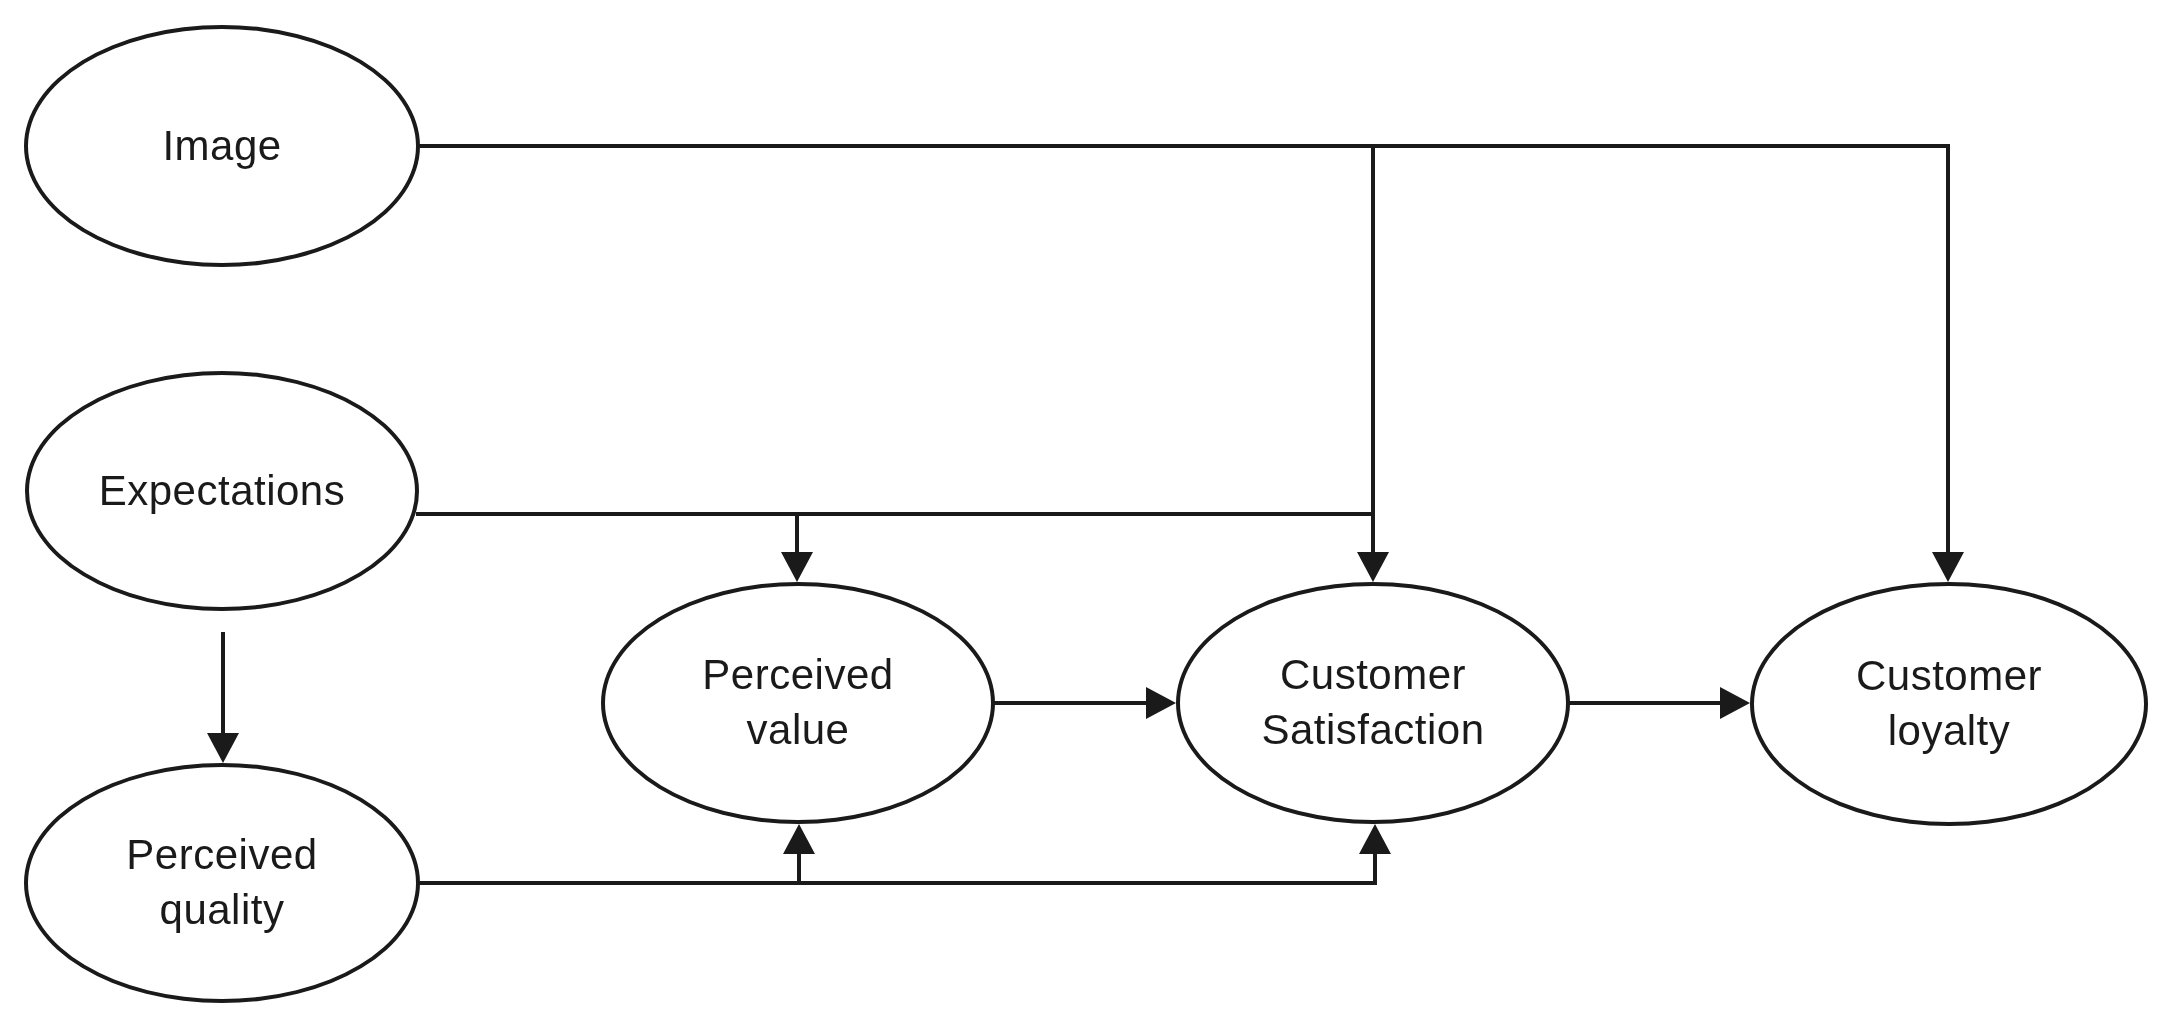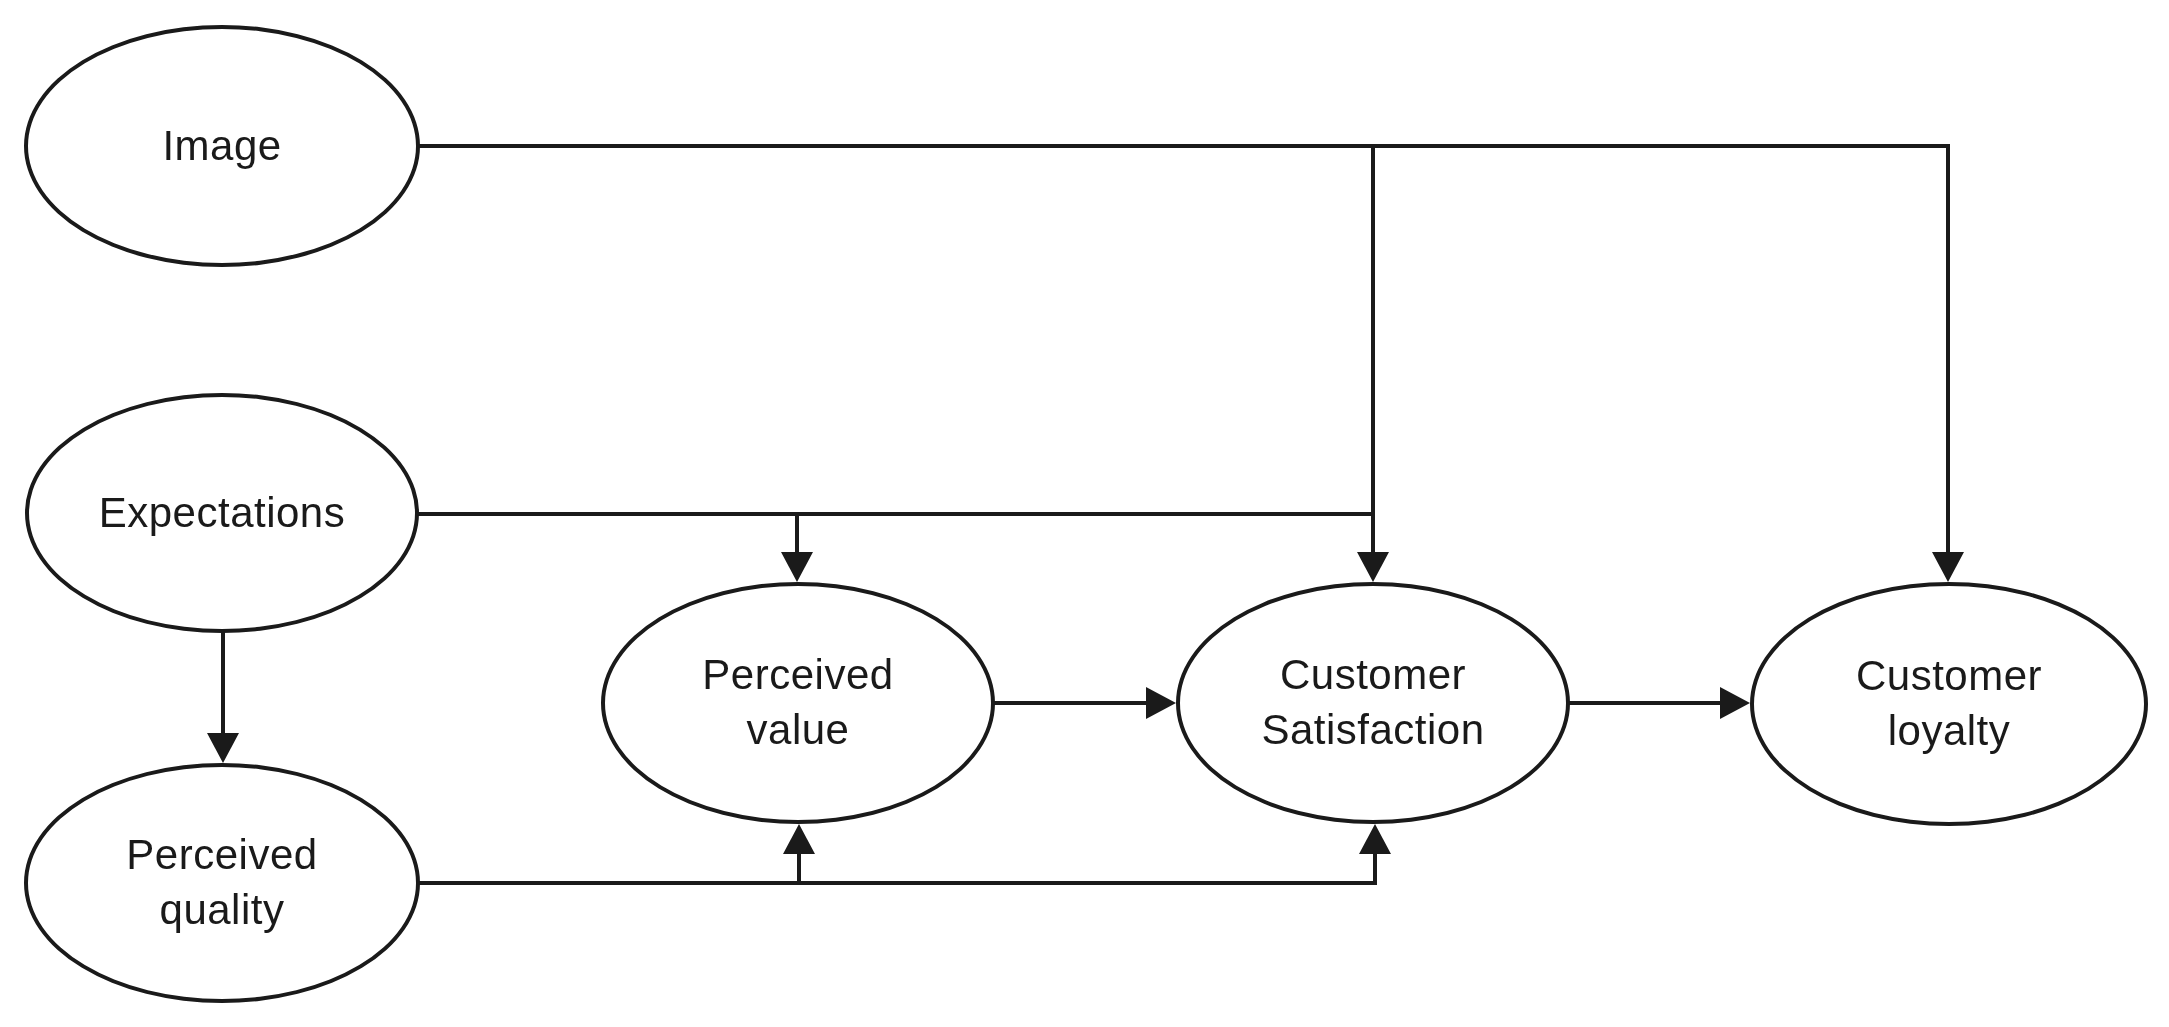--- a/index.html
+++ b/index.html
@@ -45,21 +45,21 @@
   }
   .node .label {
     white-space: pre-line;
     font-size: 42px;
     line-height: 1.3;
     color: #1a1a1a;
     letter-spacing: 0.5px;
   }
   
   #node-image                 { left:  24px; top:  25px; width: 396px; height: 242px; }
-  #node-expectations          { left:  25px; top: 393px; width: 394px; height: 240px; }
+  #node-expectations          { left:  25px; top: 371px; width: 394px; height: 240px; }
   #node-perceived-quality     { left:  24px; top: 763px; width: 396px; height: 240px; }
   #node-perceived-value       { left: 601px; top: 582px; width: 394px; height: 242px; }
   #node-customer-satisfaction { left:1176px; top: 582px; width: 394px; height: 242px; }
   #node-customer-loyalty      { left:1750px; top: 582px; width: 398px; height: 244px; }
 </style>
 </head>
 <body>
 
 <div id="canvas">
 

